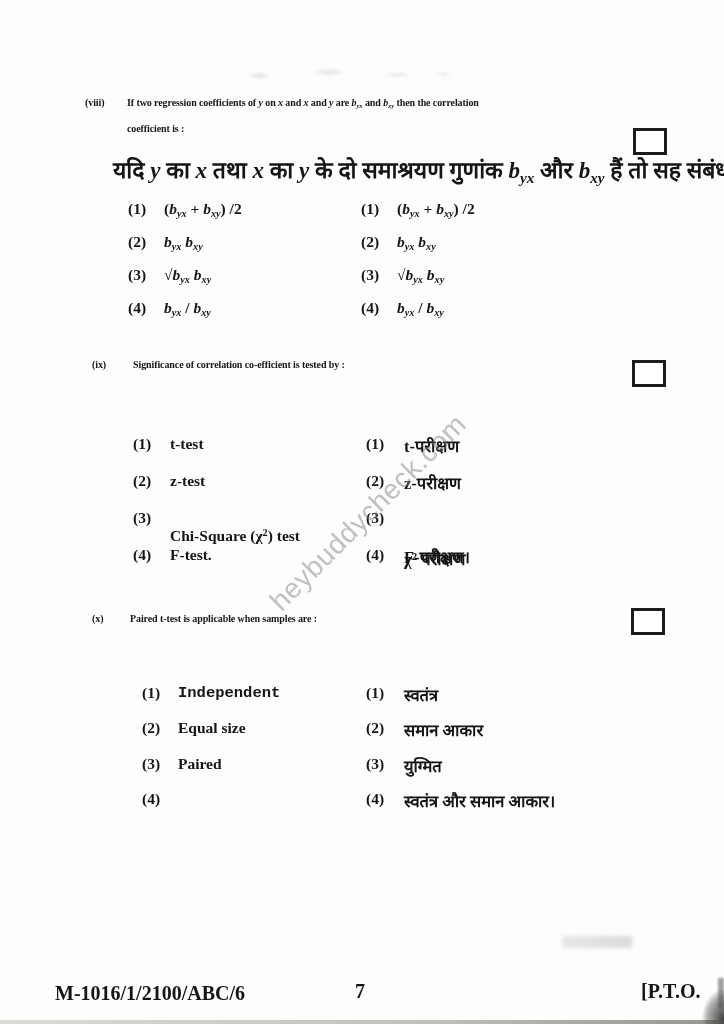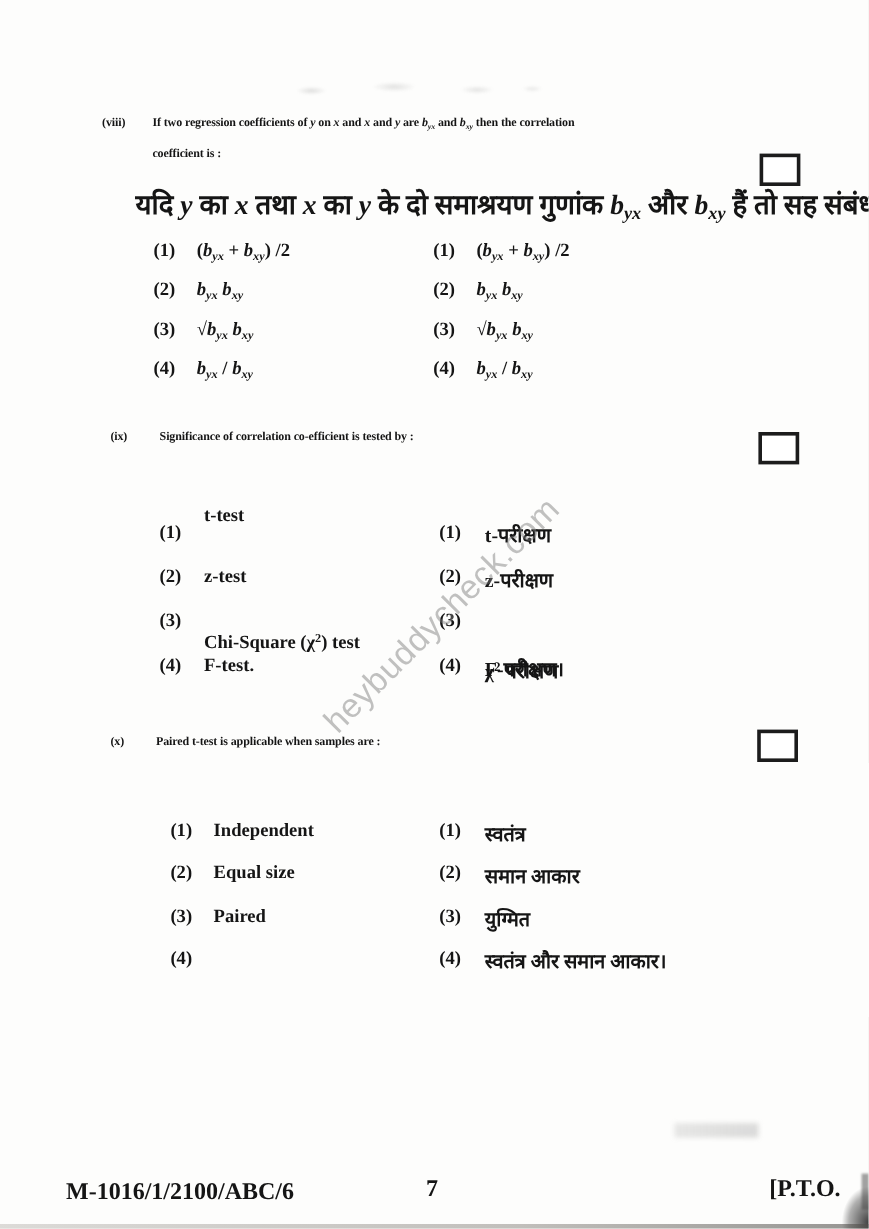--- a/index.html
+++ b/index.html
@@ -98,21 +98,21 @@
   <div class="abs opt-txt" style="left:164px;top:299px;"><i>b</i><sub><i>yx</i></sub> / <i>b</i><sub><i>xy</i></sub></div>
   <div class="abs opt-num" style="left:361px;top:299px;">(4)</div>
   <div class="abs opt-txt" style="left:397px;top:299px;"><i>b</i><sub><i>yx</i></sub> / <i>b</i><sub><i>xy</i></sub></div>
 
   <div class="abs q-en" style="left:92px;top:359px;">
     <span class="qnum" style="width:41px;">(ix)</span><span>Significance of correlation co-efficient is tested by :</span>
   </div>
   <div class="answer-box" style="left:632px;top:360px;"></div>
 
   <div class="abs opt-num" style="left:133px;top:435px;">(1)</div>
-  <div class="abs opt-txt" style="left:170px;top:421px;">t-test</div>
+  <div class="abs opt-txt" style="left:170px;top:435px;">t-test</div>
   <div class="abs opt-num" style="left:366px;top:435px;">(1)</div>
   <div class="abs opt-hi" style="left:404px;top:434px;">t-परीक्षण</div>
 
   <div class="abs opt-num" style="left:133px;top:472px;">(2)</div>
   <div class="abs opt-txt" style="left:170px;top:472px;">z-test</div>
   <div class="abs opt-num" style="left:366px;top:472px;">(2)</div>
   <div class="abs opt-hi" style="left:404px;top:471px;">z-परीक्षण</div>
 
   <div class="abs opt-num" style="left:133px;top:509px;">(3)</div>
   <div class="abs opt-txt" style="left:170px;top:527px;text-align:center;">Chi-Square (χ<sup>2</sup>) test</div>
@@ -123,21 +123,21 @@
   <div class="abs opt-txt" style="left:170px;top:546px;">F-test.</div>
   <div class="abs opt-num" style="left:366px;top:546px;">(4)</div>
   <div class="abs opt-hi" style="left:404px;top:545px;">F-परीक्षण।</div>
 
   <div class="abs q-en" style="left:92px;top:613px;">
     <span class="qnum" style="width:38px;">(x)</span><span>Paired t-test is applicable when samples are :</span>
   </div>
   <div class="answer-box" style="left:631px;top:608px;"></div>
 
   <div class="abs opt-num" style="left:142px;top:684px;">(1)</div>
-  <div class="abs opt-txt" style="left:178px;top:684px;">Independent</div>
+  <div class="abs opt-txt" style="left:178px;top:684px;font-family:Liberation Mono, monospace;">Independent</div>
   <div class="abs opt-num" style="left:366px;top:684px;">(1)</div>
   <div class="abs opt-hi" style="left:404px;top:683px;">स्वतंत्र</div>
 
   <div class="abs opt-num" style="left:142px;top:719px;">(2)</div>
   <div class="abs opt-txt" style="left:178px;top:719px;">Equal size</div>
   <div class="abs opt-num" style="left:366px;top:719px;">(2)</div>
   <div class="abs opt-hi" style="left:404px;top:718px;">समान आकार</div>
 
   <div class="abs opt-num" style="left:142px;top:755px;">(3)</div>
   <div class="abs opt-txt" style="left:178px;top:755px;">Paired</div>

